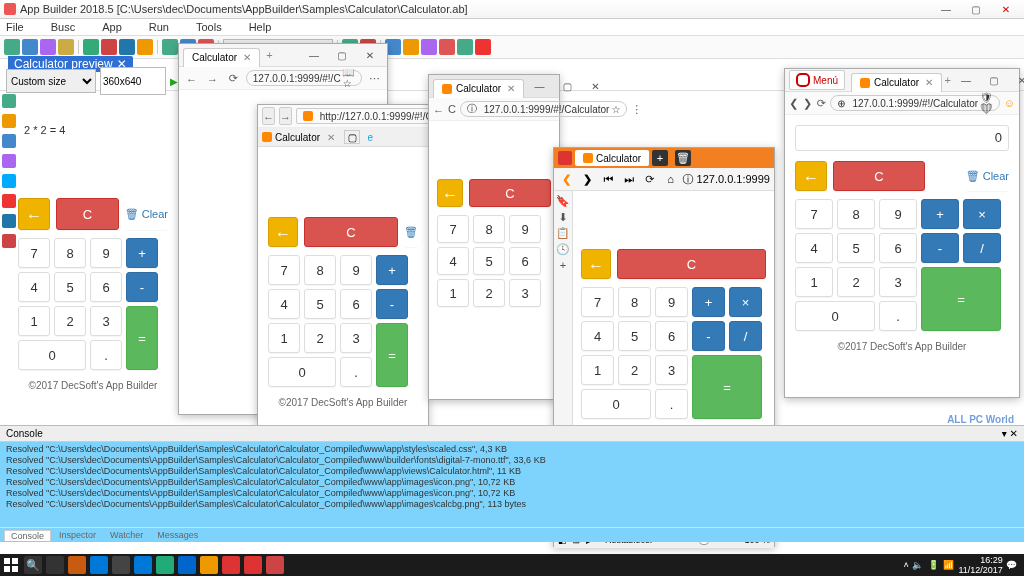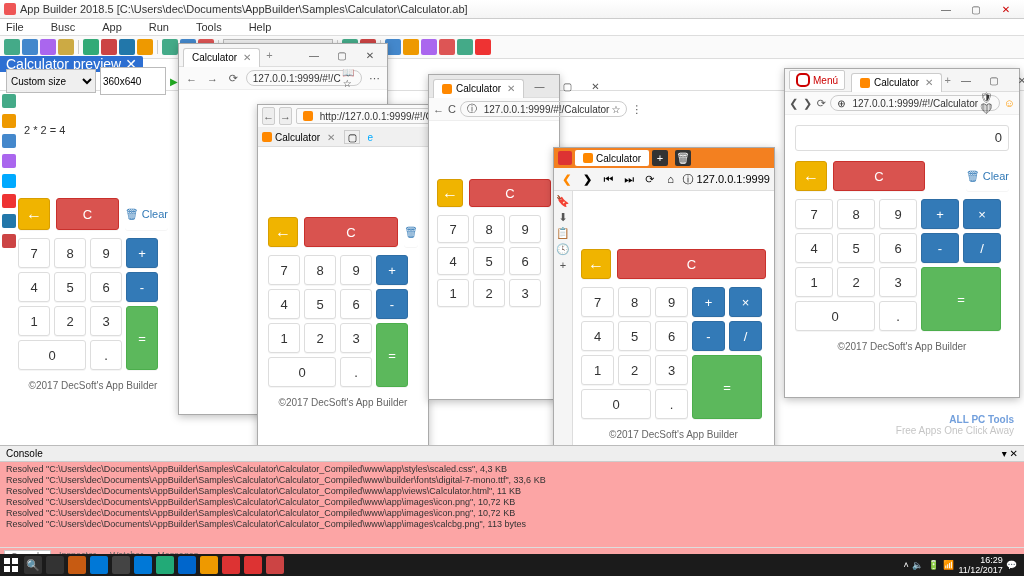--- a/index.html
+++ b/index.html
@@ -7,21 +7,21 @@
 .ab-titlebar .icon{width:12px;height:12px;background:#e55;border-radius:2px;margin-right:4px}
 .ab-titlebar .title{flex:1;font-size:11px;color:#333}
 .ab-winbtns{display:flex;gap:2px}
 .ab-winbtns span{width:28px;height:16px;display:inline-flex;align-items:center;justify-content:center;font-size:10px;color:#555}
 .ab-winbtns .close{color:#c00}
 .ab-menubar{height:16px;display:flex;gap:27px;padding:0 6px;align-items:center;border-bottom:1px solid #ddd;font-size:11px;color:#333}
 .ab-toolbar{height:22px;display:flex;align-items:center;gap:2px;padding:0 4px;border-bottom:1px solid #ddd;background:#fafafa}
 .ab-toolbar .tbtn{width:16px;height:16px;border-radius:2px}
 .ab-toolbar .sep{width:1px;height:14px;background:#ccc;margin:0 2px}
 .ab-toolbar select,.ab-toolbar input{font-size:10px;height:16px;border:1px solid #bbb}
-.preview-tab{position:absolute;left:0;top:56px;height:16px;background:#2d6fd2;color:#fff;font-size:14px;padding:0 6px;display:flex;align-items:center;gap:4px;border-radius:0 2px 2px 0}
+.preview-tab{position:absolute;left:8px;top:56px;height:16px;background:#2d6fd2;color:#fff;font-size:12px;padding:0 6px;display:flex;align-items:center;gap:4px;border-radius:0 2px 2px 0}
 .preview-bar{position:absolute;left:0;top:72px;right:0;height:18px;border-bottom:1px solid #ddd;display:flex;align-items:center;padding:0 6px;gap:4px;font-size:10px;background:#fff}
 .preview-bar select,.preview-bar input{font-size:10px;height:24px;border:1px solid #bbb}
 .left-icons{position:absolute;left:0;top:90px;width:18px;display:flex;flex-direction:column;gap:6px;padding:4px 2px}
 .left-icons span{width:14px;height:14px;border-radius:2px}
 .expr{position:absolute;left:24px;top:124px;font-size:11px;color:#333}
 .browser-win{position:absolute;background:#fff;border:1px solid #aaa;box-shadow:0 2px 8px rgba(0,0,0,.25)}
 .bw-title{height:22px;background:#f5f5f5;border-bottom:1px solid #ddd;display:flex;align-items:center;padding:0 4px;gap:2px}
 .bw-tab{height:18px;padding:0 8px;border:1px solid #ccc;border-bottom:0;border-radius:3px 3px 0 0;background:#fff;font-size:10px;display:inline-flex;align-items:center;gap:4px;margin-top:4px}
 .bw-tab .favicon{width:10px;height:10px;background:#f80;border-radius:2px}
 .bw-tab .x{font-size:10px;color:#888;margin-left:2px}
@@ -36,21 +36,21 @@
 .calc-disp{height:24px;border:1px solid #ddd;border-radius:3px;margin-bottom:10px;text-align:right;padding:0 6px;line-height:24px;font-size:13px;color:#333}
 .cbtn{display:inline-flex;align-items:center;justify-content:center;border:1px solid #ddd;border-radius:3px;font-size:13px;cursor:pointer;box-shadow:0 1px 0 rgba(0,0,0,.04)}
 .cbtn.white{background:#fff;color:#333}
 .cbtn.yellow{background:#f0b400;color:#fff;border-color:#d89e00;font-size:16px}
 .cbtn.red{background:#d9534f;color:#fff;border-color:#c9302c}
 .cbtn.blue{background:#337ab7;color:#fff;border-color:#2e6da4}
 .cbtn.green{background:#5cb85c;color:#fff;border-color:#4cae4c}
 .cbtn.clear-link{border:0;background:none;color:#337ab7;font-size:11px}
 .calc-grid{display:grid;gap:4px}
 .calc-foot{text-align:center;font-size:10px;color:#666;margin-top:10px}
-.console-panel{position:absolute;left:0;right:0;bottom:14px;height:116px;background:#fca5a5;border-top:1px solid #bbb;display:flex;flex-direction:column}
+.console-panel{position:absolute;left:0;right:0;bottom:34px;height:116px;background:#7dd3fc;border-top:1px solid #bbb;display:flex;flex-direction:column}
 .console-title{height:15px;background:#eee;border-bottom:1px solid #ccc;font-size:10px;padding:0 6px;display:flex;align-items:center;gap:4px}
 .console-toolbar{height:18px;display:flex;align-items:center;gap:3px;padding:0 4px;border-bottom:1px solid #ddd}
 .console-toolbar .cicn{width:14px;height:14px;border-radius:7px}
 .console-body{flex:1;overflow:hidden;font-size:9px;padding:2px 6px;line-height:11px;color:#333}
 .console-tabs{height:14px;border-top:1px solid #ddd;display:flex;gap:2px;font-size:9px;color:#666;padding:0 4px;align-items:center}
 .console-tabs span{padding:0 6px}
 .taskbar{position:absolute;left:0;right:0;bottom:0;height:22px;background:#1b1b1b;display:flex;align-items:center}
 .taskbar .start{width:22px;height:22px;display:flex;align-items:center;justify-content:center}
 .taskbar .ticn{width:18px;height:18px;margin:0 2px;border-radius:2px}
 .taskbar .tray{margin-left:auto;display:flex;align-items:center;gap:4px;padding-right:6px;color:#fff;font-size:9px}
@@ -383,21 +383,21 @@
       <span class="cbtn white">3</span>
       <span class="cbtn green" style="grid-column:span 2;grid-row:span 2">=</span>
       <span class="cbtn white" style="grid-column:span 2">0</span>
       <span class="cbtn white">.</span>
     </div>
     <div class="calc-foot">©2017 DecSoft's App Builder</div>
   </div>
 </div>
 
 <div class="watermark">
-  <div style="font-weight:bold;color:#5a8fd6">ALL PC Tools</div>
+  <div style="font-weight:bold;color:#5a8fd6">ALL PC World</div>
   <div>Free Apps One Click Away</div>
 </div>
 
 <div class="console-panel">
   <div class="console-title">
       <span>Console</span>
       <span style="margin-left:auto">▾ ✕</span>
     </div>
   <div class="console-body">
     <div>Resolved "C:\Users\dec\Documents\AppBuilder\Samples\Calculator\Calculator_Compiled\www\app\styles\scaled.css", 4,3 KB</div>

